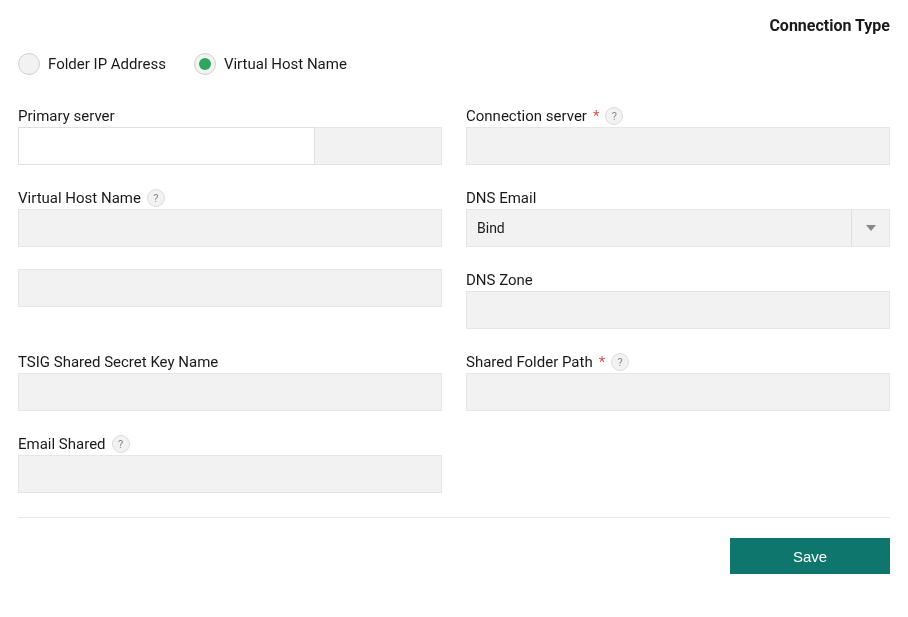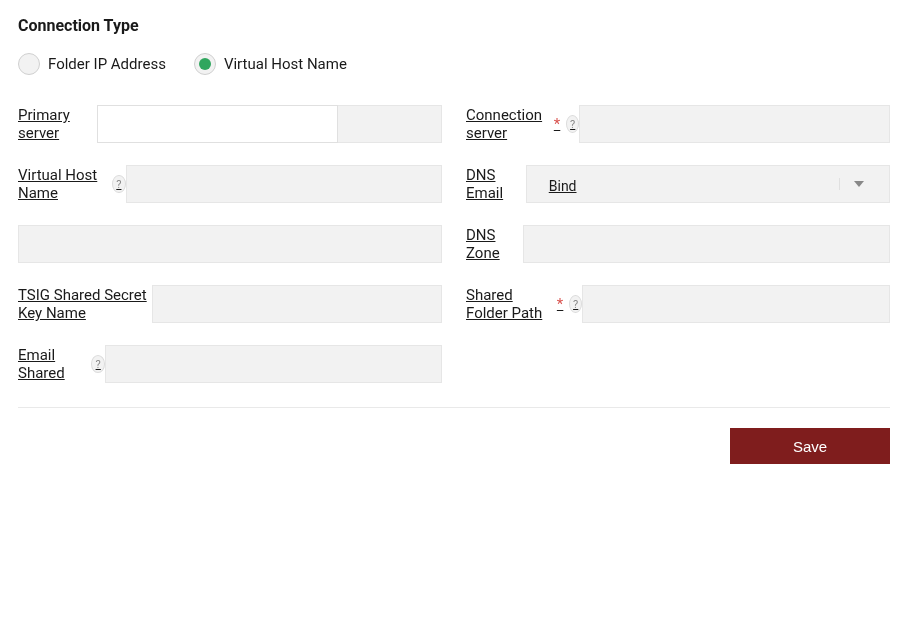--- a/index.html
+++ b/index.html
@@ -12,20 +12,21 @@
       font-size: 14px;
       color: #1a1a1a;
       background: #fff;
       padding: 16px 18px;
       width: 908px;
     }
     .section-title {
       font-weight: 700;
       font-size: 16px;
       margin-bottom: 18px;
+      text-align: right;
     }
     .radio-row {
       display: flex;
       align-items: center;
       gap: 28px;
       margin-bottom: 30px;
     }
     .radio-option {
       display: flex;
       align-items: center;
@@ -53,22 +54,21 @@
       color: #1a1a1a;
     }
     .form-grid {
       display: grid;
       grid-template-columns: 1fr 1fr;
       column-gap: 24px;
       row-gap: 22px;
     }
     .field {
       display: flex;
-      flex-direction: row;
-      text-decoration: underline;
+      flex-direction: column;
     }
     .field-label-row {
       display: flex;
       align-items: center;
       gap: 6px;
       font-size: 15px;
       color: #1a1a1a;
       min-height: 22px;
     }
     .required {
@@ -108,22 +108,23 @@
       flex: 0 0 70%;
     }
     .input-wrap .input-suffix {
       flex: 1;
       background: #f2f2f2;
       border: 1px solid #e6e6e6;
       border-left: none;
     }
     .select-box {
       display: flex;
+      align-items: center;
       justify-content: space-between;
-      padding: 12px;
+      padding: 0;
     }
     .select-value {
       padding: 0 10px;
       flex: 1;
     }
     .select-caret {
       width: 38px;
       height: 100%;
       border-left: 1px solid #e0e0e0;
       display: flex;
@@ -134,21 +135,21 @@
       margin-top: 24px;
       border: none;
       border-top: 1px solid #e9e9e9;
     }
     .footer {
       display: flex;
       justify-content: flex-end;
       margin-top: 20px;
     }
     .save-btn {
-      background: #7f1d1d;
+      background: #0f766e;
       color: #fff;
       border: none;
       height: 36px;
       width: 160px;
       font-size: 15px;
       cursor: pointer;
     }
   </style>
 </head>
 <body>

